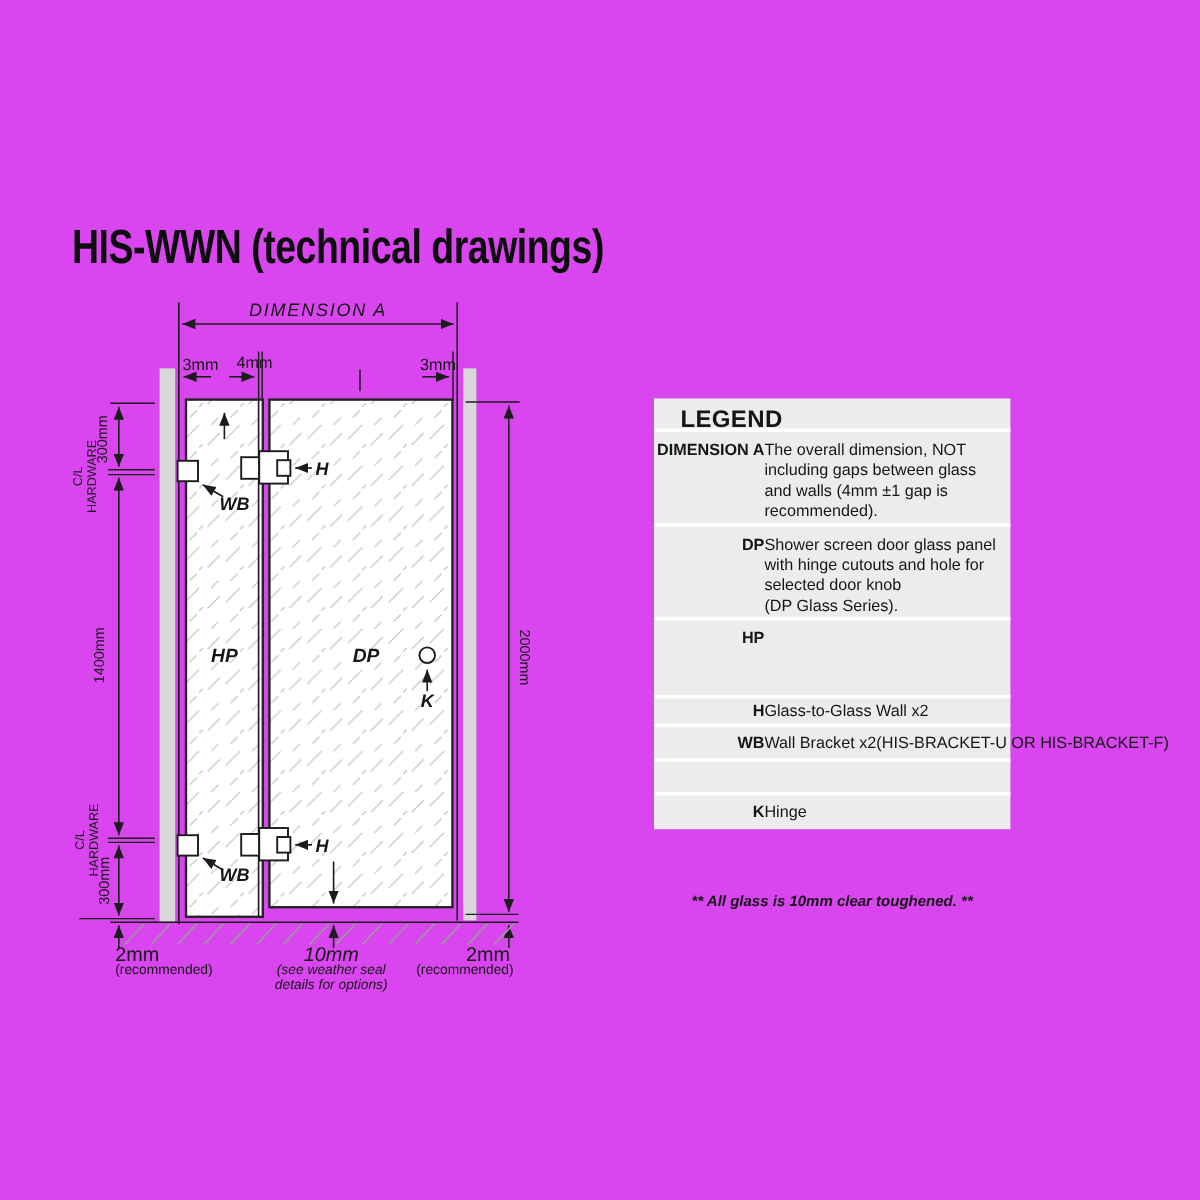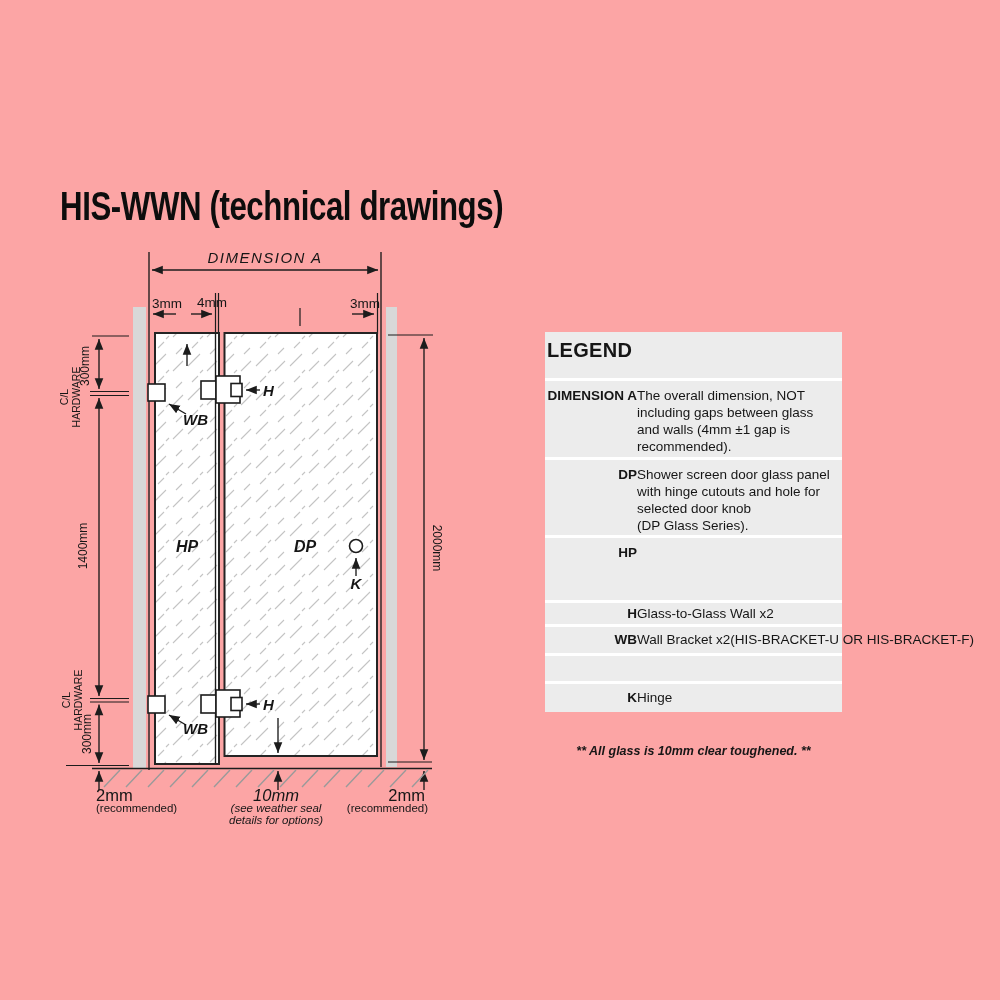--- a/index.html
+++ b/index.html
@@ -1,16 +1,16 @@
 <!DOCTYPE html>
 <html><head>
 <meta charset="utf-8">
 <style>
   html,body{margin:0;padding:0;background:#fff;}
-  #page{position:relative;width:1000px;height:1000px;background:#fca5a5;overflow:hidden;
+  #page{position:relative;width:1000px;height:1000px;background:#d946ef;overflow:hidden;
         font-family:"Liberation Sans", sans-serif;color:#161616;}
   #title{position:absolute;left:60px;top:186px;margin:0;font-size:40px;font-weight:bold;
          letter-spacing:-0.5px;line-height:1;transform:scaleX(0.78);transform-origin:0 0;
          white-space:nowrap;color:#0d0d0d;}
   #draw-svg{position:absolute;left:0;top:0;}
   svg text{font-family:"Liberation Sans", sans-serif;fill:#161616;}
   .dm{font-size:13.5px;}
   .dima{font-size:15px;font-style:italic;letter-spacing:1.5px;}
   .rot{font-size:12px;}
   .cl{font-size:10.5px;}
@@ -18,21 +18,21 @@
   .co{font-size:15px;font-weight:bold;font-style:italic;}
   .bv{font-size:16.5px;}
   .bn{font-size:11.5px;}
   .it{font-style:italic;}
   .ln{stroke:#1c1c1c;stroke-width:1.35;fill:none;}
   .tick{stroke:#1c1c1c;stroke-width:1.2;fill:none;}
   .hw{fill:#ffffff;stroke:#1c1c1c;stroke-width:1.6;}
   .floorhatch{stroke:#9a9a9a;stroke-width:1.4;fill:none;}
   
   #legend{position:absolute;left:545px;top:332px;width:297px;background:#ececec;}
-  .lg-header{height:46px;box-sizing:border-box;padding:7px 0 0 2px;
+  .lg-header{height:25px;box-sizing:border-box;padding:7px 0 0 22px;
              font-size:20px;font-weight:bold;letter-spacing:0.3px;}
   .lg-row{display:flex;box-sizing:border-box;border-top:3px solid #ffffff;}
   .lg-term{width:92px;flex:0 0 92px;text-align:right;font-weight:bold;font-size:13.5px;line-height:17px;white-space:pre;}
   .lg-desc{font-size:13.5px;line-height:17px;white-space:pre;overflow:visible;}
   #legend-footnote{position:absolute;left:545px;top:710px;width:297px;text-align:center;
                    font-style:italic;font-weight:600;font-size:12.5px;margin-top:34px;}
 </style>
 </head>
 <body>
 

